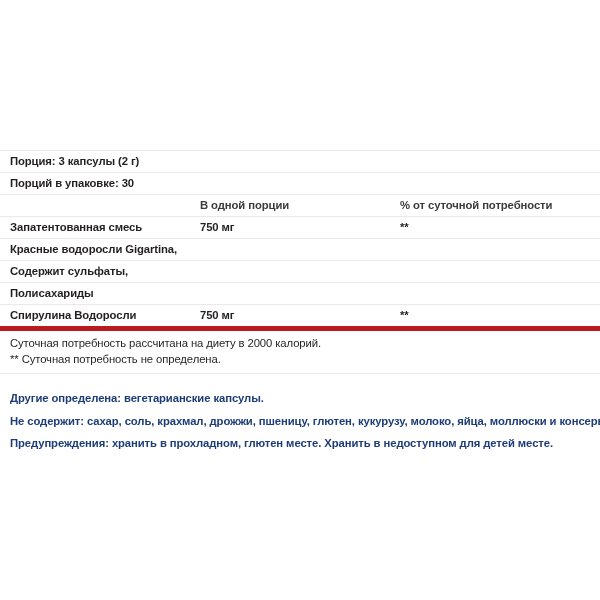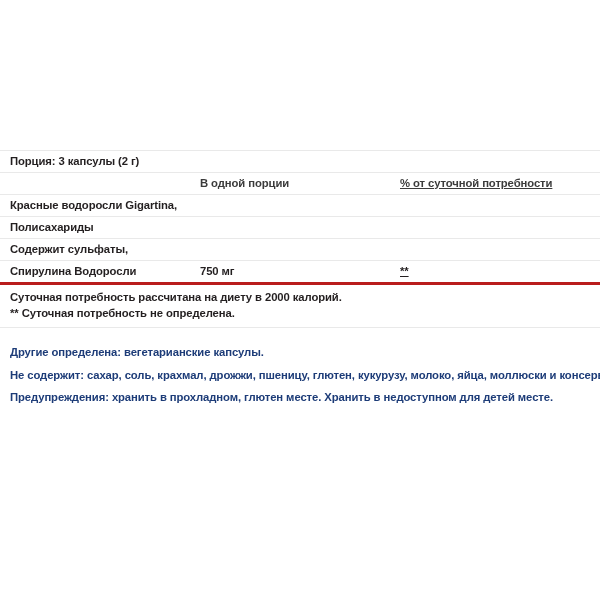--- a/index.html
+++ b/index.html
@@ -36,39 +36,39 @@
     vertical-align: middle;
     font-size: 11.3px;
     font-weight: bold;
     color: #231f20;
     letter-spacing: -0.1px;
     height: 21px;
     line-height: 21px;
     white-space: nowrap;
   }
   .facts tr:last-child td {
-    border-bottom: 3px solid #b91c1c;
+    border-bottom: 5px solid #b91c1c;
   }
   .col-name   { width: 260px; padding-left: 10px !important; }
   .col-amount { width: 128px; margin-top: 32px; }
-  .col-dv     { width: 202px; text-decoration: underline; }
+  .col-dv     { width: 202px; }
   .col-name.span3 { width: auto; }
   .dv-mark {
     font-size: 11.3px;
     letter-spacing: 0.5px;
   }
   .hdr td {
     color: #3b3b3b;
   }
   
   .footnote {
     border-bottom: 1px solid #e9e9e9;
     padding: 5px 0 6px 10px;
     font-size: 11.3px;
-    font-weight: bold;
+    font-weight: normal;
     color: #231f20;
     line-height: 15.5px;
     letter-spacing: -0.1px;
   }
   .footnote div {
     white-space: nowrap;
   }
   
   .notices {
     padding-top: 13px;
@@ -88,38 +88,46 @@
 
 <div class="page">
 
   <div class="top-spacer"></div>
 
   <table class="facts">
     <tbody>
       <tr>
         <td class="col-name span3" colspan="3">Порция: 3 капсулы (2 г)</td>
       </tr>
+      <tr>
+        <td class="col-name span3" colspan="3">Порций в упаковке: 30</td>
+      </tr>
       <tr class="hdr">
         <td class="col-name"></td>
         <td class="col-amount">В одной порции</td>
         <td class="col-dv">% от суточной потребности</td>
       </tr>
 
       <tr>
+        <td class="col-name">Запатентованная смесь</td>
+        <td class="col-amount">750 мг</td>
+        <td class="col-dv dv-mark">**</td>
+      </tr>
+      <tr>
         <td class="col-name">Красные водоросли Gigartina,</td>
         <td class="col-amount"></td>
         <td class="col-dv dv-mark"></td>
       </tr>
       <tr>
-        <td class="col-name">Полисахариды</td>
+        <td class="col-name">Содержит сульфаты,</td>
         <td class="col-amount"></td>
         <td class="col-dv dv-mark"></td>
       </tr>
       <tr>
-        <td class="col-name">Содержит сульфаты,</td>
+        <td class="col-name">Полисахариды</td>
         <td class="col-amount"></td>
         <td class="col-dv dv-mark"></td>
       </tr>
       <tr>
         <td class="col-name">Спирулина Водоросли</td>
         <td class="col-amount">750 мг</td>
         <td class="col-dv dv-mark">**</td>
       </tr>
     </tbody>
   </table>

